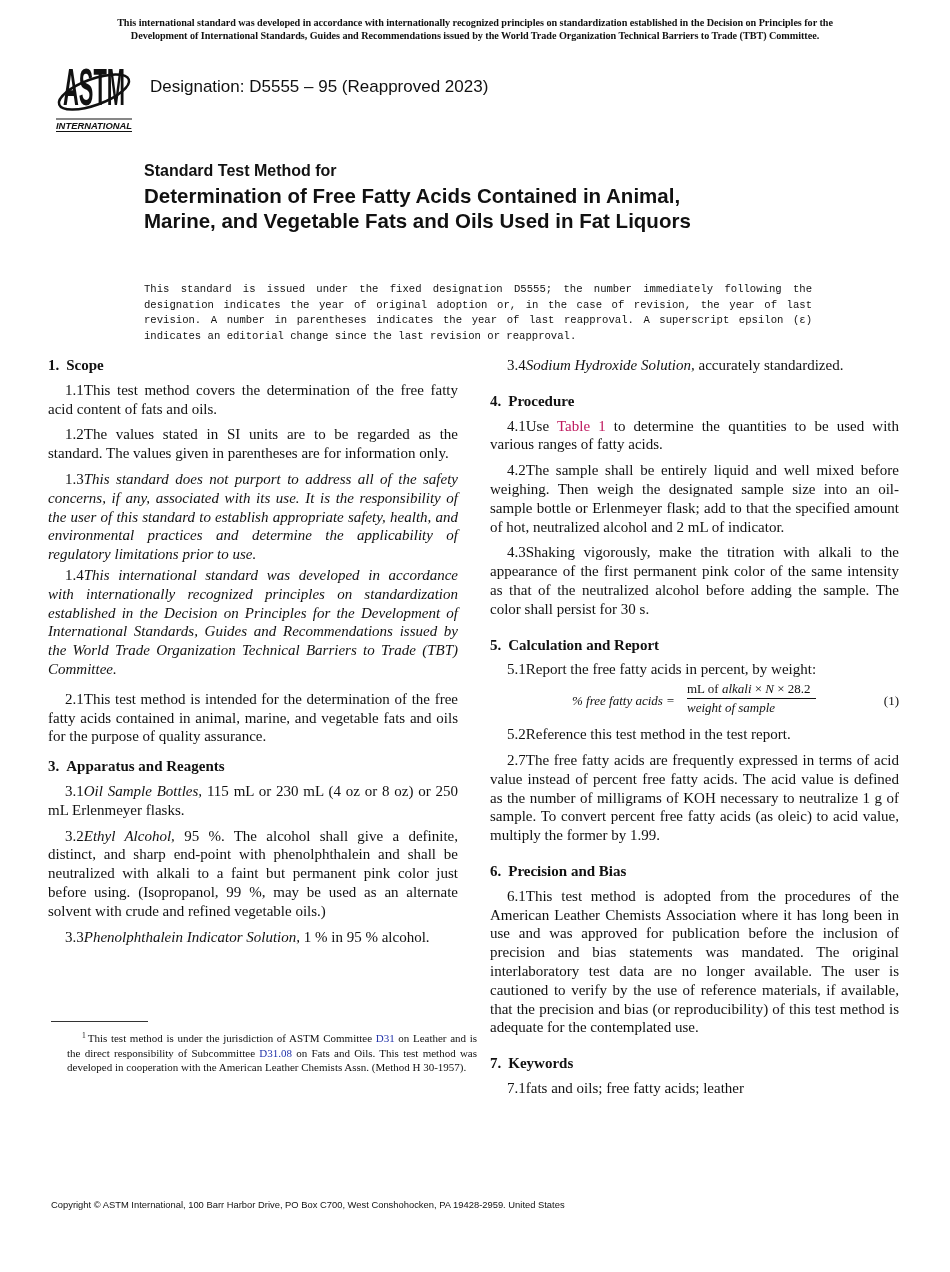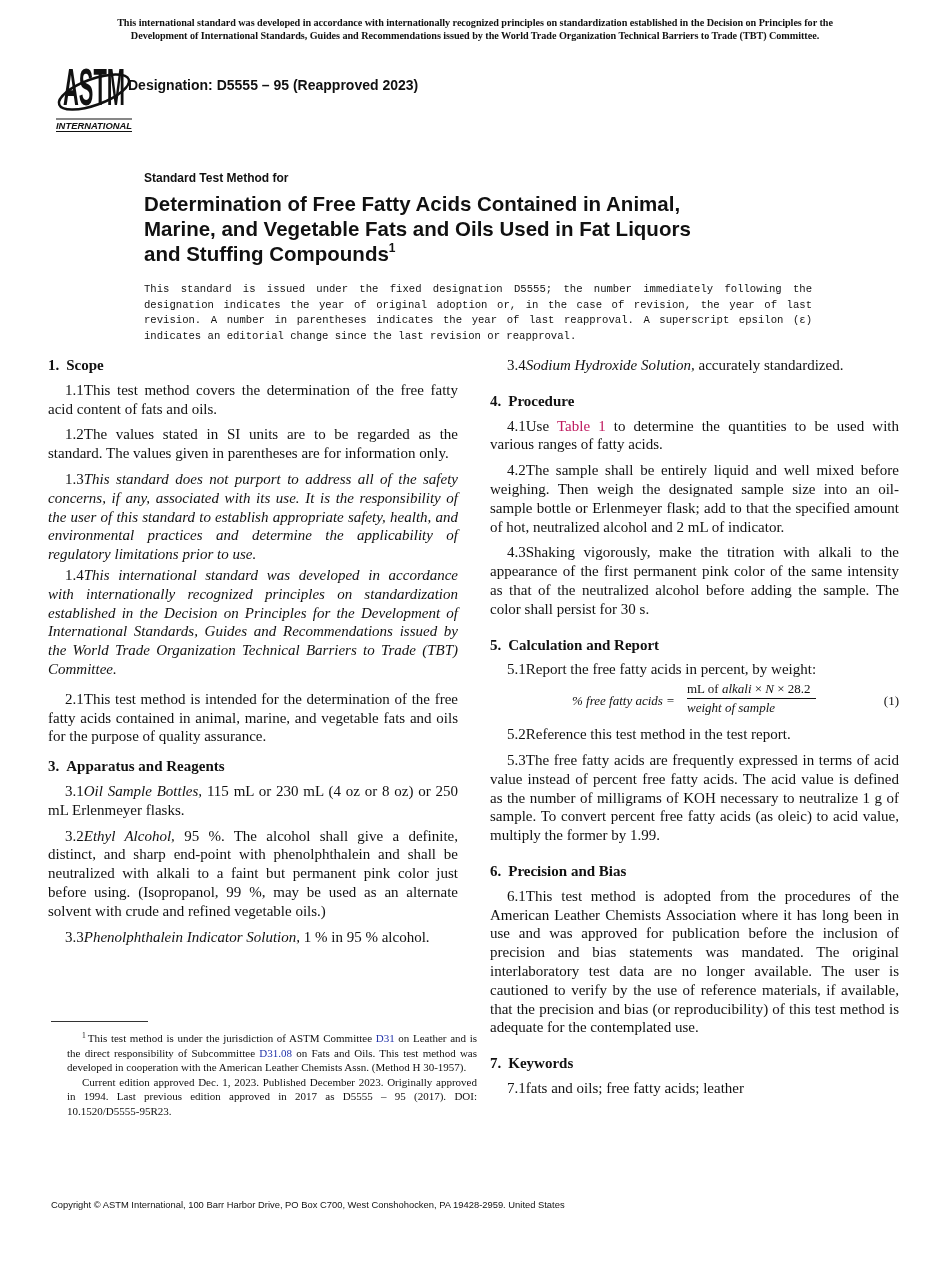--- a/index.html
+++ b/index.html
@@ -6,29 +6,29 @@
   body { width: 950px; height: 1272px; position: relative; overflow: hidden; color: #111; }
 
   .top-notice {
     position: absolute; left: 40px; top: 16px; width: 870px;
     font-family: "Liberation Serif", serif; font-weight: bold;
     font-size: 10.2px; line-height: 13px; text-align: center; letter-spacing: -0.05px;
   }
 
   .logo { position: absolute; left: 54px; top: 56px; width: 80px; height: 76px; text-align: center; }
   .designation {
-    position: absolute; left: 128px; top: 77px;
-    font-family: "Liberation Sans", sans-serif; font-weight: bold; font-size: 14px;
+    position: absolute; left: 150px; top: 77px;
+    font-family: "Liberation Sans", sans-serif; font-weight: normal; font-size: 17px;
   }
 
   .title-block {
     position: absolute; left: 144px; top: 158px; width: 700px;
     font-family: "Liberation Sans", sans-serif; font-weight: bold;
   }
-  .title-block .t1 { font-size: 12px; line-height: 25px; margin-top: 8px; }
+  .title-block .t1 { font-size: 16px; line-height: 25px; }
   .title-block .t2 { font-size: 20.5px; line-height: 25px; }
   .title-block sup { font-size: 12px; vertical-align: 9px; line-height: 0; }
 
   .issue-note {
     position: absolute; left: 144px; top: 282px; width: 668px;
     font-family: Liberation Mono, monospace; font-size: 10.6px; line-height: 15.5px;
     text-align: justify;
   }
 
   .col { position: absolute; font-family: "Liberation Serif", serif; font-size: 15px; line-height: 18.8px; }
@@ -82,21 +82,20 @@
     <line x1="2" y1="75.5" x2="78" y2="75.5" stroke="#111" stroke-width="1"></line>
   </svg>
 </div>
 
 <div class="designation">Designation: D5555 – 95 (Reapproved 2023)</div>
 
 <div class="title-block">
   <div class="t1">Standard Test Method for</div>
   <div class="t2">Determination of Free Fatty Acids Contained in Animal,</div>
   <div class="t2">Marine, and Vegetable Fats and Oils Used in Fat Liquors</div>
-  <div class="t2"><span>and Stuffing Compounds</span><sup>1</sup></div>
 </div>
 
 <div class="issue-note">This standard is issued under the fixed designation D5555; the number immediately following the designation indicates the year of original adoption or, in the case of revision, the year of last revision. A number in parentheses indicates the year of last reapproval. A superscript epsilon (ε) indicates an editorial change since the last revision or reapproval.</div>
 
 <div class="col col-left">
   <div class="sec-head"><span class="num">1.</span><span>Scope</span></div>
   <p class="para"><span class="pnum">1.1</span><span>This test method covers the determination of the free fatty acid content of fats and oils.</span></p>
   <p class="para"><span class="pnum">1.2</span><span>The values stated in SI units are to be regarded as the standard. The values given in parentheses are for information only.</span></p>
   <p class="para" style="margin-bottom:2px"><span class="pnum">1.3</span><span class="it">This standard does not purport to address all of the safety concerns, if any, associated with its use. It is the responsibility of the user of this standard to establish appropriate safety, health, and environmental practices and determine the applicability of regulatory limitations prior to use.</span></p>
   <p class="para"><span class="pnum">1.4</span><span class="it">This international standard was developed in accordance with internationally recognized principles on standardization established in the Decision on Principles for the Development of International Standards, Guides and Recommendations issued by the World Trade Organization Technical Barriers to Trade (TBT) Committee.</span></p>
@@ -107,21 +106,20 @@
   <div style="height:4px"></div>
   <div class="sec-head"><span class="num">3.</span><span>Apparatus and Reagents</span></div>
   <p class="para"><span class="pnum">3.1</span><span class="it">Oil Sample Bottles,</span><span> 115 mL or 230 mL (4 oz or 8 oz) or 250 mL Erlenmeyer flasks.</span></p>
   <p class="para"><span class="pnum">3.2</span><span class="it">Ethyl Alcohol,</span><span> 95 %. The alcohol shall give a definite, distinct, and sharp end-point with phenolphthalein and shall be neutralized with alkali to a faint but permanent pink color just before using. (Isopropanol, 99 %, may be used as an alternate solvent with crude and refined vegetable oils.)</span></p>
   <p class="para"><span class="pnum">3.3</span><span class="it">Phenolphthalein Indicator Solution,</span><span> 1 % in 95 % alcohol.</span></p>
 </div>
 
 <div class="fn-rule"></div>
 <div class="footnotes">
   <p><sup>1</sup><span>This test method is under the jurisdiction of ASTM Committee </span><span class="link-blue">D31</span><span> on Leather and is the direct responsibility of Subcommittee </span><span class="link-blue">D31.08</span><span> on Fats and Oils. This test method was developed in cooperation with the American Leather Chemists Assn. (Method H 30-1957).</span></p>
-  <p>Current edition approved Dec. 1, 2023. Published December 2023. Originally approved in 1994. Last previous edition approved in 2017 as D5555 – 95 (2017). DOI: 10.1520/D5555-95R23.</p>
 </div>
 
 <div class="col col-right">
   <p class="para"><span class="pnum">3.4</span><span class="it">Sodium Hydroxide Solution,</span><span> accurately standardized.</span></p>
 
   <div style="height:10px"></div>
   <div class="sec-head"><span class="num">4.</span><span>Procedure</span></div>
   <p class="para"><span class="pnum">4.1</span><span>Use </span><span class="link-red">Table 1</span><span> to determine the quantities to be used with various ranges of fatty acids.</span></p>
   <p class="para"><span class="pnum">4.2</span><span>The sample shall be entirely liquid and well mixed before weighing. Then weigh the designated sample size into an oil-sample bottle or Erlenmeyer flask; add to that the specified amount of hot, neutralized alcohol and 2 mL of indicator.</span></p>
   <p class="para"><span class="pnum">4.3</span><span>Shaking vigorously, make the titration with alkali to the appearance of the first permanent pink color of the same intensity as that of the neutralized alcohol before adding the sample. The color shall persist for 30 s.</span></p>
@@ -131,21 +129,21 @@
   <p class="para" style="margin-bottom:2px"><span class="pnum">5.1</span><span>Report the free fatty acids in percent, by weight:</span></p>
   <div class="equation">
     <span class="eq-lhs">% free fatty acids =</span>
     <div class="eq-frac">
       <div class="eq-num"><span>mL of </span><span class="it">alkali</span><span> × </span><span class="it">N</span><span> × 28.2</span></div>
       <div class="eq-den">weight of sample</div>
     </div>
     <span class="eq-no">(1)</span>
   </div>
   <p class="para"><span class="pnum">5.2</span><span>Reference this test method in the test report.</span></p>
-  <p class="para"><span class="pnum">5.3</span><span>The free fatty acids are frequently expressed in terms of acid value instead of percent free fatty acids. The acid value is defined as the number of milligrams of KOH necessary to neutralize 1 g of sample. To convert percent free fatty acids (as oleic) to acid value, multiply the former by 1.99.</span></p>
+  <p class="para"><span class="pnum">2.7</span><span>The free fatty acids are frequently expressed in terms of acid value instead of percent free fatty acids. The acid value is defined as the number of milligrams of KOH necessary to neutralize 1 g of sample. To convert percent free fatty acids (as oleic) to acid value, multiply the former by 1.99.</span></p>
 
   <div style="height:10px"></div>
   <div class="sec-head"><span class="num">6.</span><span>Precision and Bias</span></div>
   <p class="para"><span class="pnum">6.1</span><span>This test method is adopted from the procedures of the American Leather Chemists Association where it has long been in use and was approved for publication before the inclusion of precision and bias statements was mandated. The original interlaboratory test data are no longer available. The user is cautioned to verify by the use of reference materials, if available, that the precision and bias (or reproducibility) of this test method is adequate for the contemplated use.</span></p>
 
   <div style="height:10px"></div>
   <div class="sec-head"><span class="num">7.</span><span>Keywords</span></div>
   <p class="para"><span class="pnum">7.1</span><span>fats and oils; free fatty acids; leather</span></p>
 </div>
 

